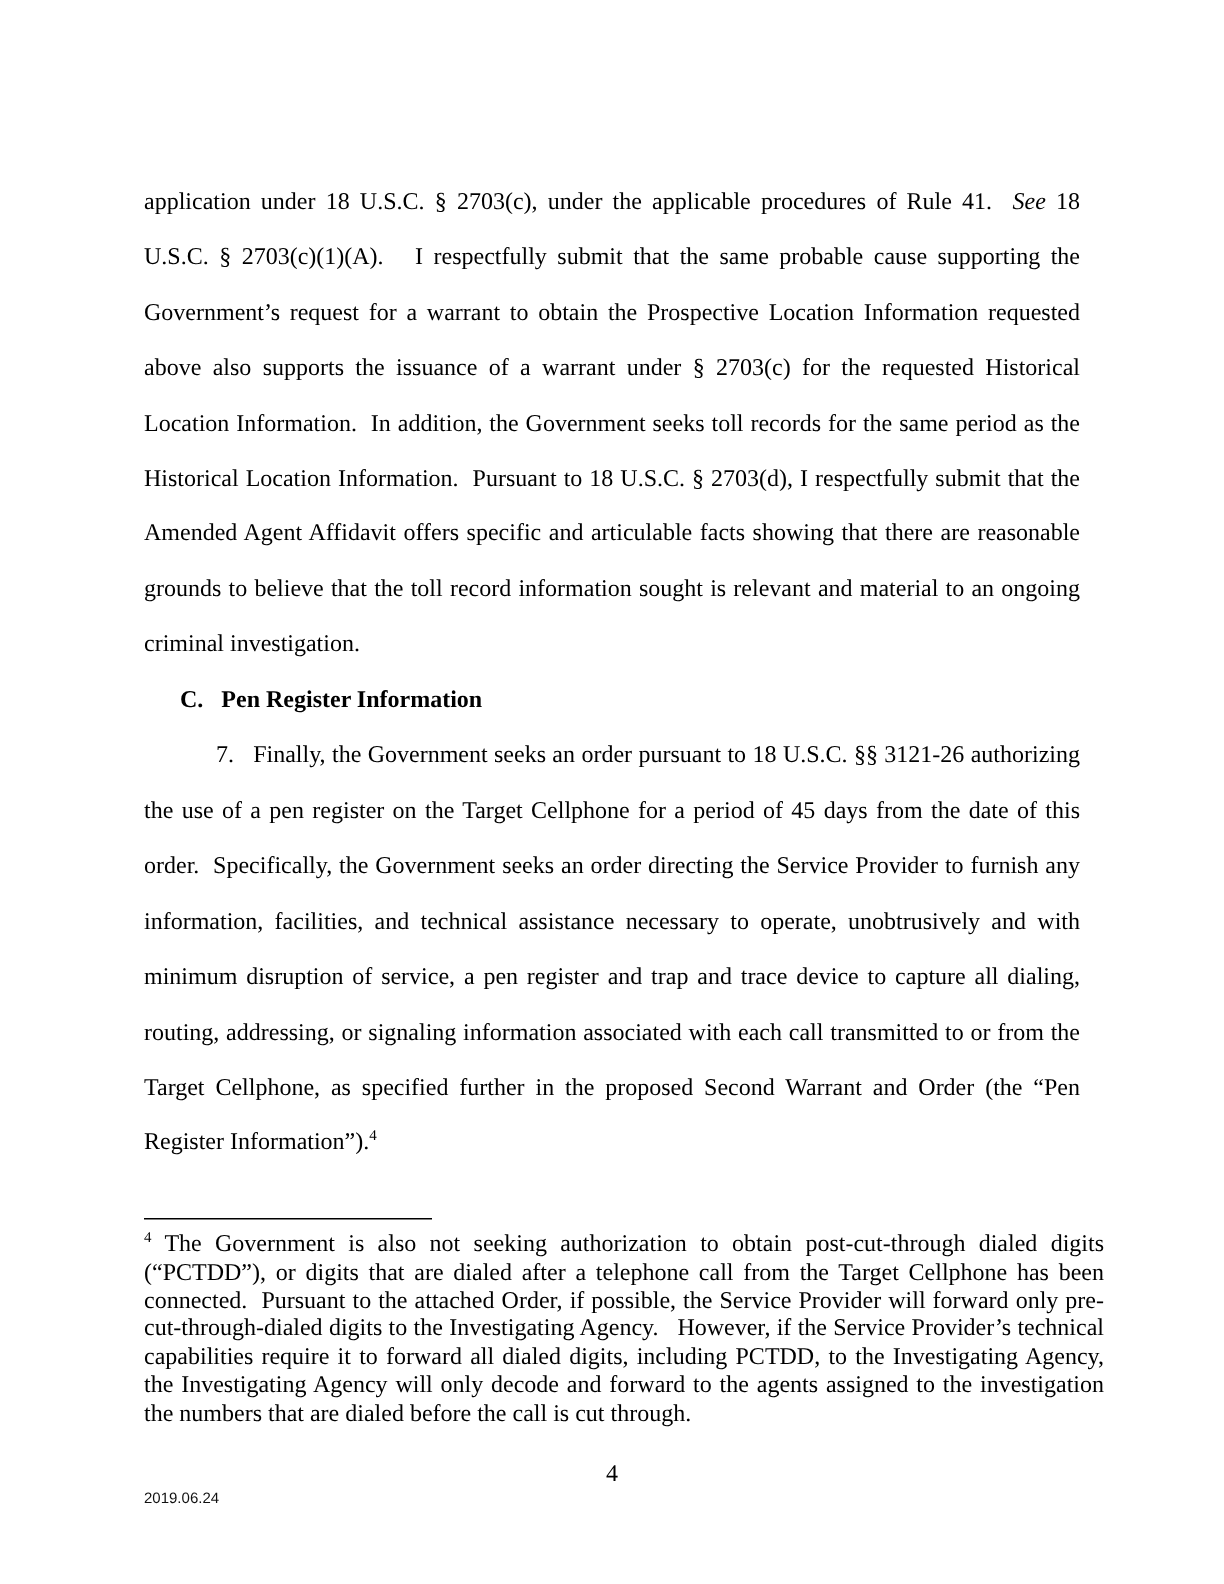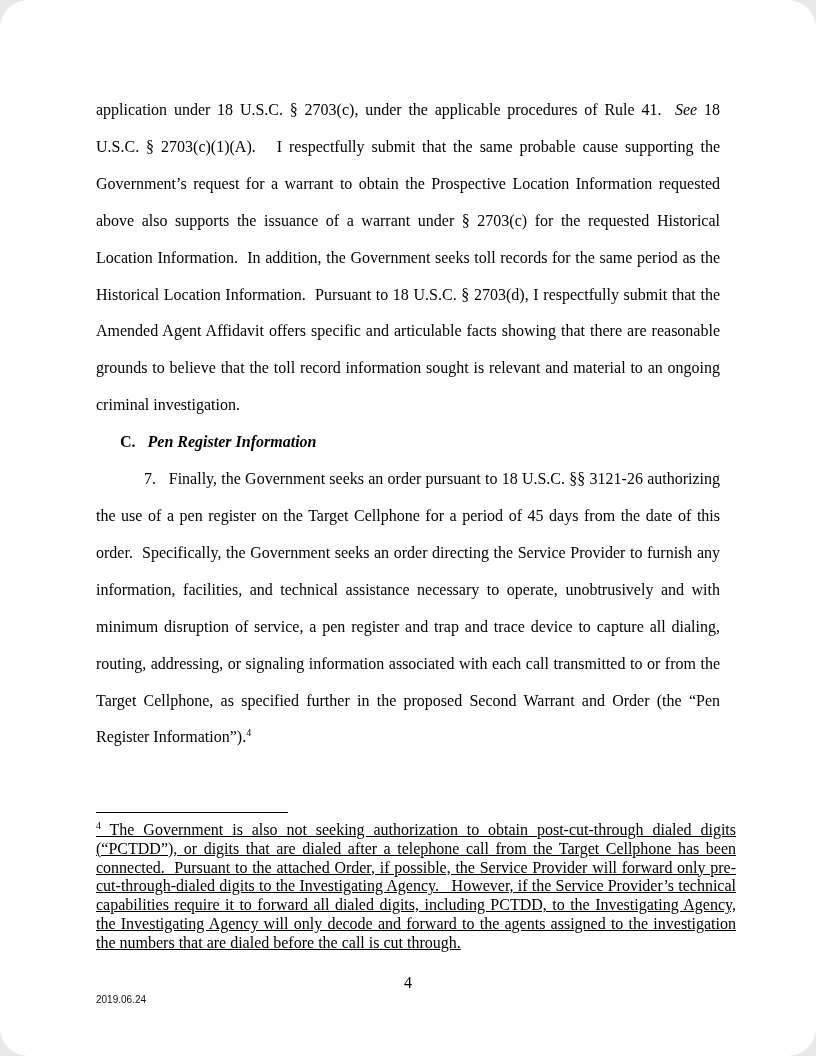--- a/index.html
+++ b/index.html
@@ -6,48 +6,46 @@
   html, body { background: #e8e8e8; }
   .page {
     position: relative;
     width: 816px;
     height: 1056px;
     margin: 0 auto;
     background: #ffffff;
     font-family: "Liberation Serif", "DejaVu Serif", serif;
     font-size: 16px;
     color: #000000;
-    padding: 92px 96px 0 96px;
+    padding: 117px 96px 0 96px;
     overflow: hidden;
-    border-radius: 28px;
   }
   .body-text {
     text-align: justify;
     line-height: 36.9px;
   }
   .para-7 { text-indent: 48px; }
   .italic { font-style: italic; }
   .section-heading {
     font-weight: bold;
     line-height: 36.9px;
     padding-left: 24px;
     text-align: left;
   }
-  .heading-title { margin-left: 12px; font-style: italic; }
+  .heading-title { margin-left: 12px; }
   sup.fn-ref {
     font-size: 10px;
     vertical-align: super;
     line-height: 0;
   }
   .footnote-block {
     position: absolute;
     left: 96px;
     right: 80px;
     top: 812px;
-    text-decoration: underline;
   }
   .footnote-rule {
     width: 192px;
     height: 0;
     border-top: 1.5px solid #000000;
     margin-bottom: 8px;
   }
   .footnote-text {
     font-size: 16px;
     line-height: 18.8px;

